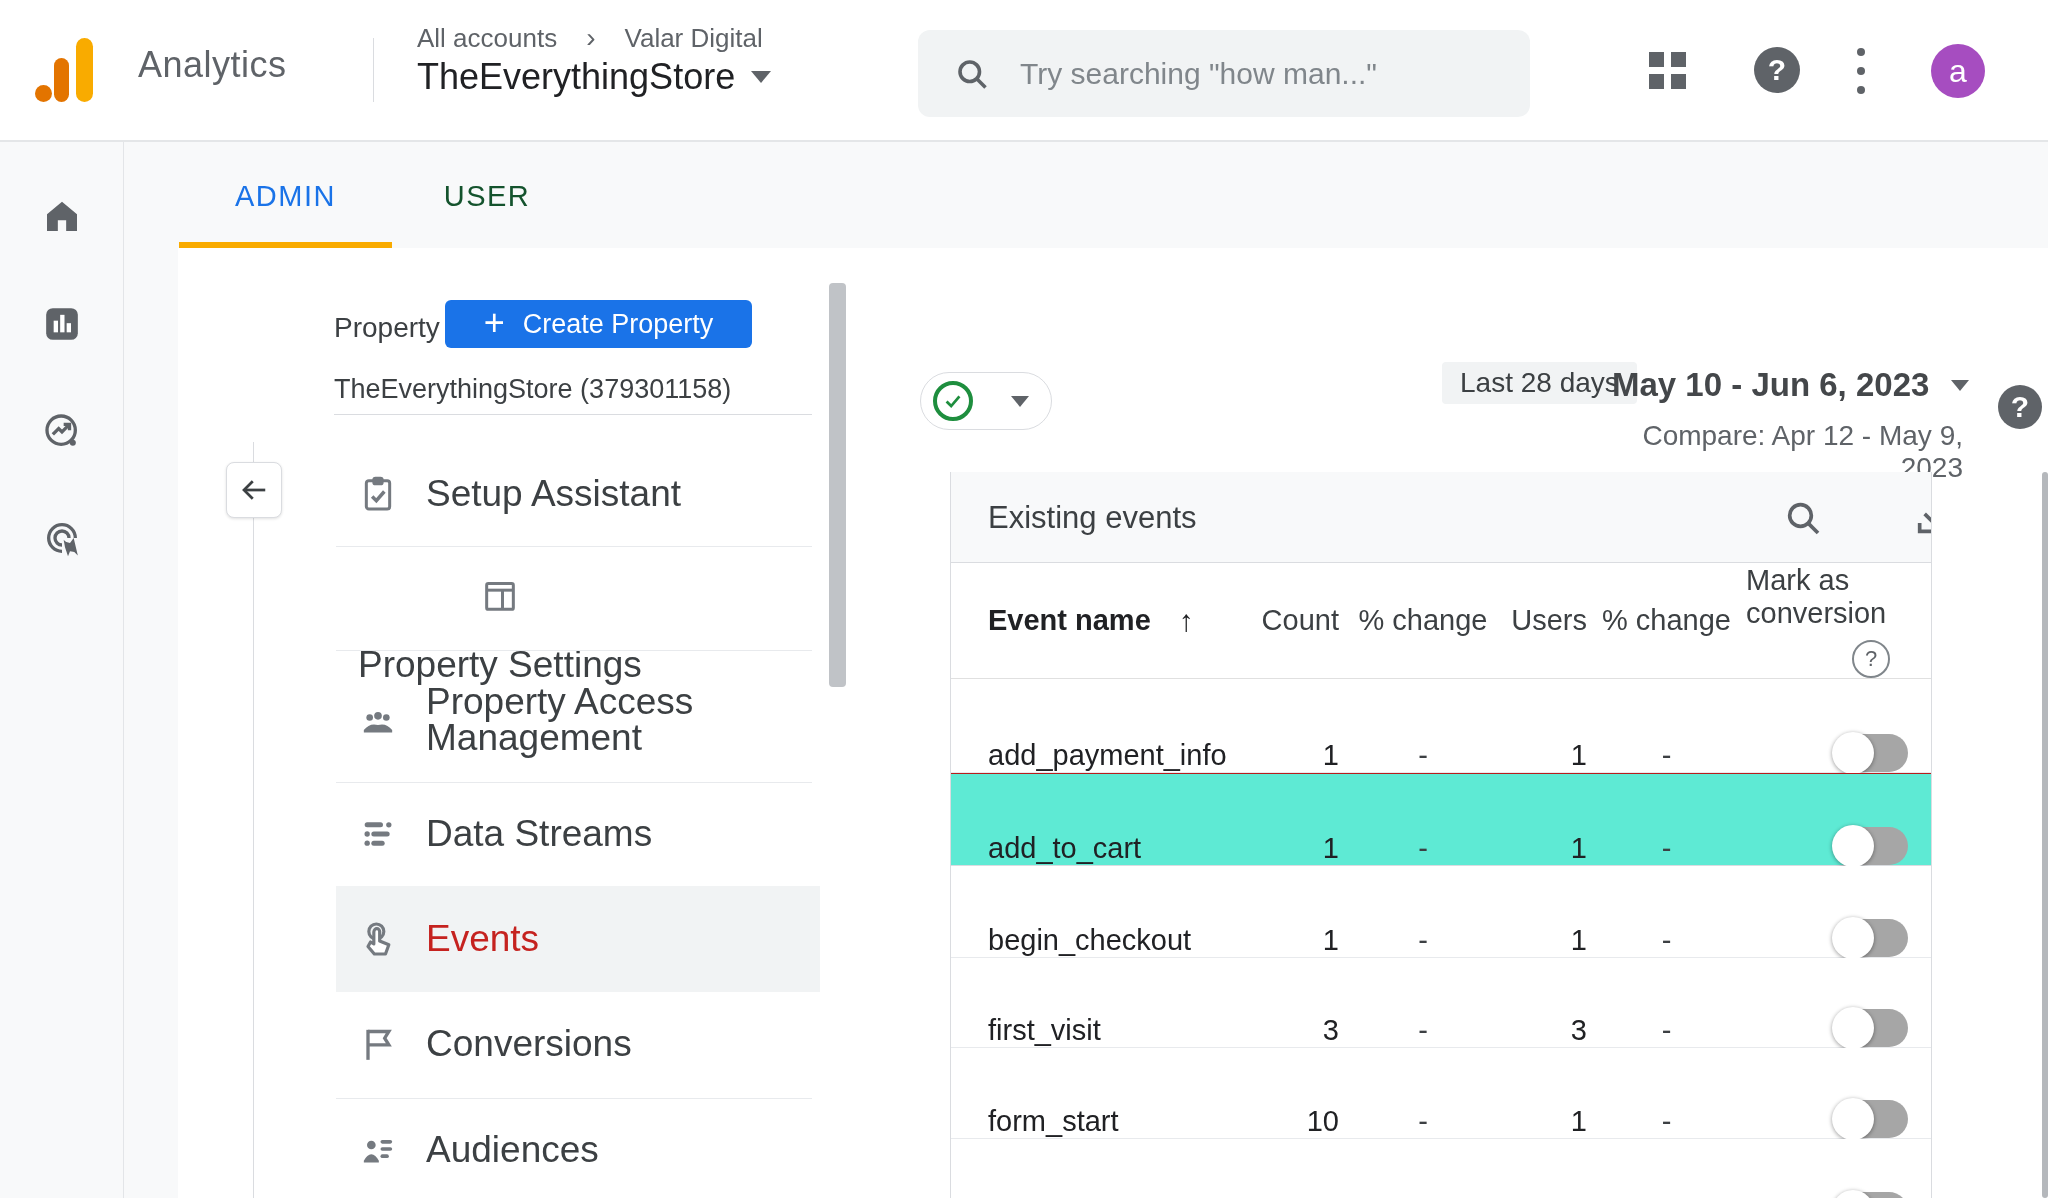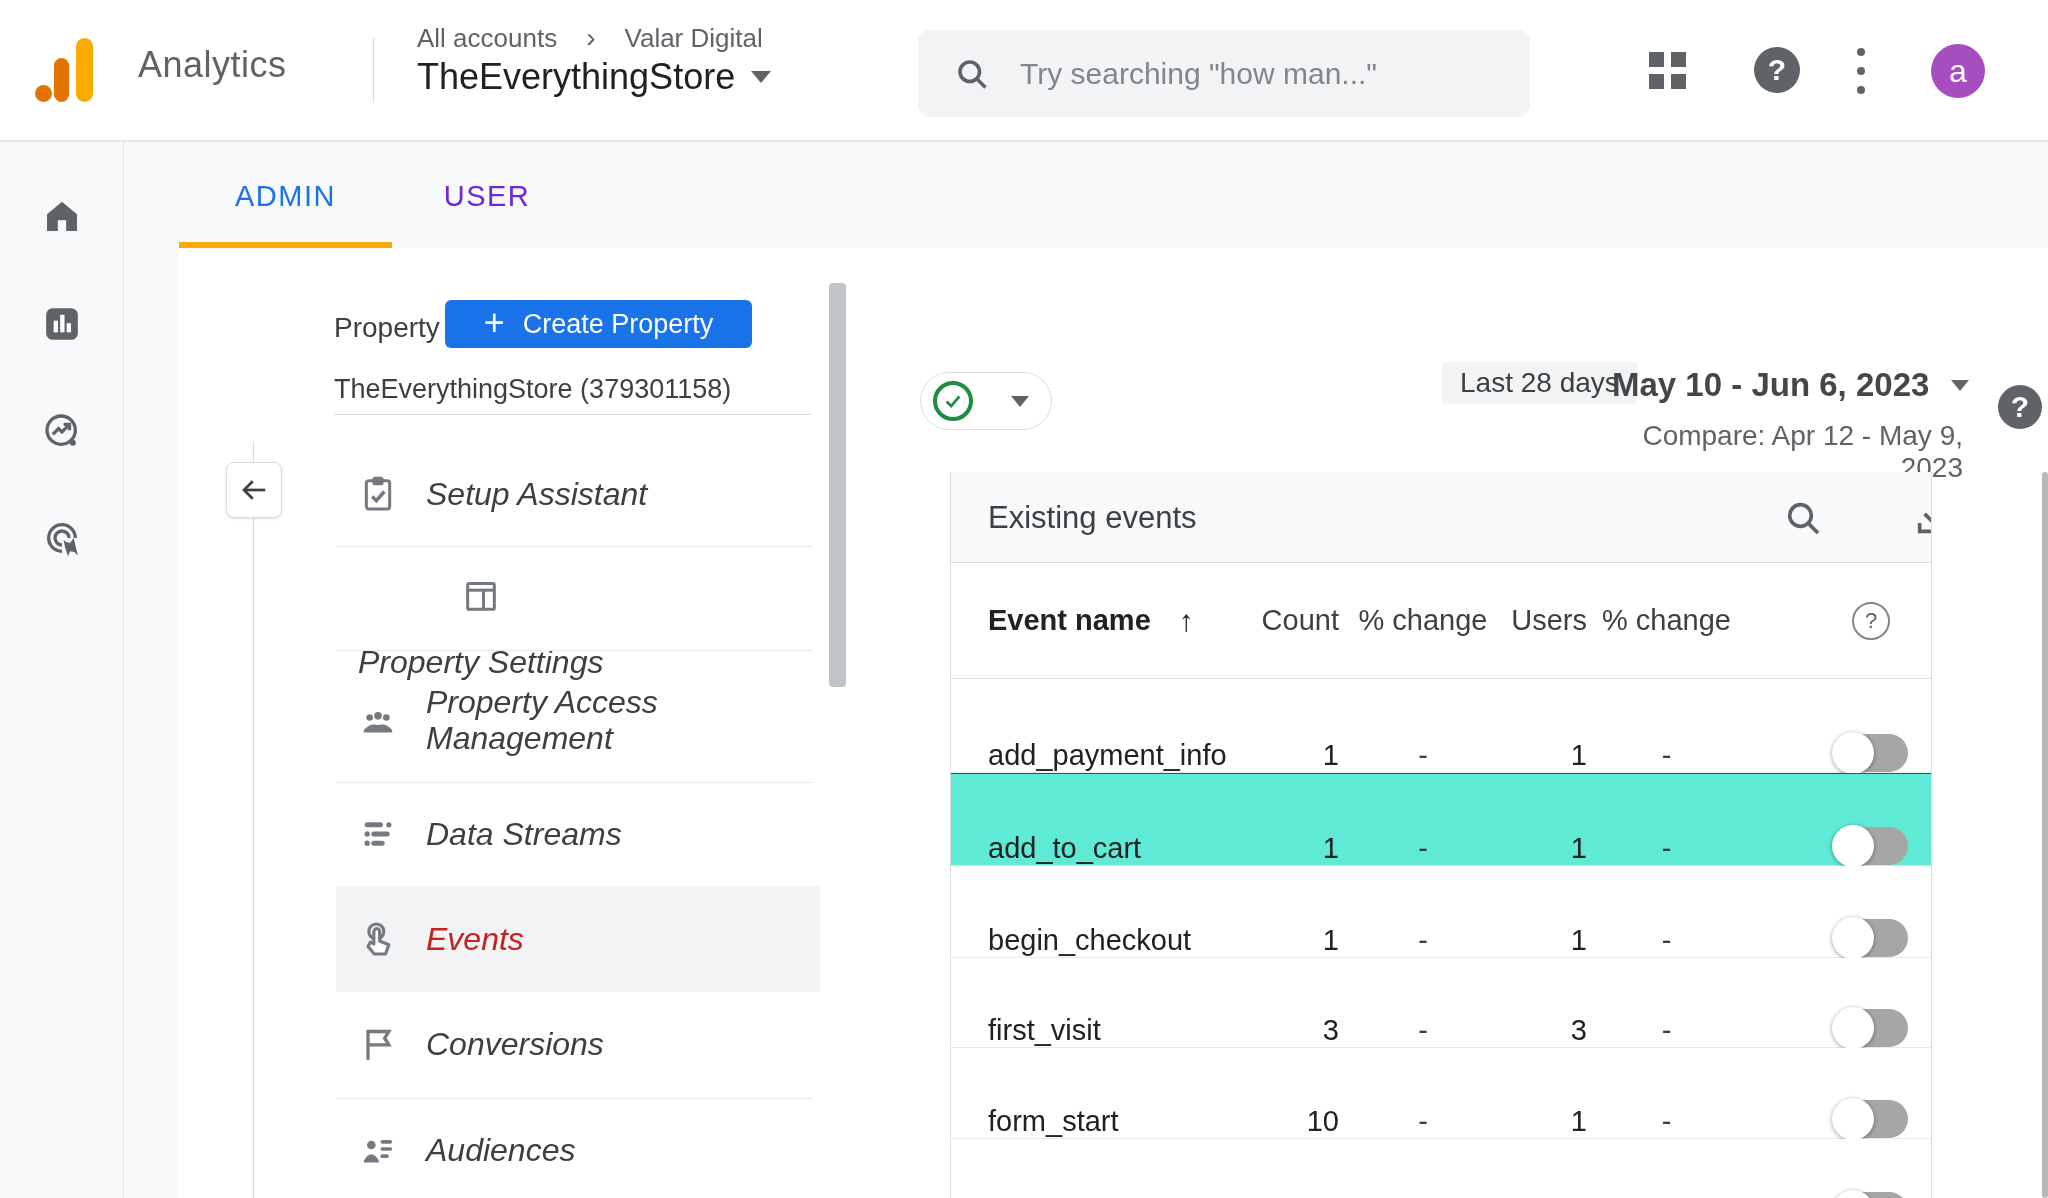--- a/index.html
+++ b/index.html
@@ -42,41 +42,41 @@
   .side-icon{position:absolute;left:42px;width:40px;height:40px;color:#5f6368;}
 
   
   .tab-band{position:absolute;left:123px;top:140px;width:1925px;height:108px;background:#f8f9fa;}
   .left-gutter{position:absolute;left:123px;top:140px;width:55px;height:1058px;background:#f8f9fa;}
   .white-panel{position:absolute;left:178px;top:248px;width:1870px;height:950px;background:#fff;}
 
   .tab{position:absolute;top:168px;height:56px;display:flex;align-items:center;justify-content:center;
        font-size:29px;font-weight:500;letter-spacing:1.5px;}
   .tab.active{color:#1a73e8;}
-  .tab.inactive{color:#6d28d9;}
+  .tab.inactive{color:#14532d;}
   .tab-underline{position:absolute;left:179px;top:242px;width:213px;height:6px;background:#f9ab00;}
 
   
   .prop-label{position:absolute;left:334px;top:312px;font-size:28px;color:#3c4043;}
   .create-btn{position:absolute;left:445px;top:300px;width:307px;height:48px;background:#1a73e8;border:none;
               border-radius:6px;color:#fff;font-size:27px;font-weight:500;display:flex;align-items:center;
               justify-content:center;gap:18px;font-family:"Liberation Sans",sans-serif;cursor:pointer;}
   .create-btn .plus{font-size:36px;font-weight:400;line-height:0;margin-top:-2px;}
   .prop-id{position:absolute;left:334px;top:374px;font-size:27px;color:#3c4043;}
   .prop-divider{position:absolute;left:334px;top:414px;width:478px;height:1px;background:#dadce0;}
   .rail-scrollbar{position:absolute;left:829px;top:283px;width:17px;height:404px;background:#c0c3c7;border-radius:4px;}
   .rail-line{position:absolute;left:253px;top:442px;width:1px;height:756px;background:#dadce0;}
   .back-btn{position:absolute;left:226px;top:462px;width:56px;height:56px;background:#fff;border:1px solid #dadce0;
             border-radius:8px;box-shadow:0 1px 3px rgba(0,0,0,.12);display:flex;align-items:center;
             justify-content:center;box-sizing:border-box;cursor:pointer;}
   .back-btn svg{width:30px;height:30px;color:#3c4043;}
 
   .menu-item{position:absolute;left:358px;display:flex;align-items:center;gap:28px;height:44px;cursor:pointer;}
   .menu-item .micon{width:40px;height:40px;flex:0 0 40px;color:#757a80;}
-  .menu-item .mlabel{font-size:32px;color:#3c4043;font-style:italic;}
+  .menu-item .mlabel{font-size:37px;color:#3c4043;}
   .menu-item.active .mlabel{color:#c5221f;}
   .menu-item.twoline{height:72px;align-items:center;}
   .menu-item.twoline .mlabel{line-height:36px;width:340px;}
   .menu-divider{position:absolute;left:336px;width:476px;height:1px;background:#e8eaed;}
   .active-bg{position:absolute;left:336px;top:886px;width:484px;height:106px;background:#f1f3f4;}
 
   
   .seg-pill{position:absolute;left:920px;top:372px;width:132px;height:58px;border:1px solid #dadce0;
             border-radius:29px;background:#fff;display:flex;align-items:center;justify-content:space-between;
             padding:0 22px 0 12px;box-sizing:border-box;cursor:pointer;}
@@ -335,20 +335,21 @@
       <div class="c-name hdr-cell hdr-name">
         <span>Event name</span>
         <span style="font-size:30px;">↑</span>
       </div>
       <div class="c-count hdr-cell">Count</div>
       <div class="c-chg1 hdr-cell">% change</div>
       <div class="c-users hdr-cell">Users</div>
       <div class="c-chg2 hdr-cell">% change</div>
       <div class="c-mark">
         <div class="hdr-mark">
+          <span>Mark as conversion</span>
           <span class="q-circle">
               <span>?</span>
             </span>
         </div>
       </div>
     </div>
 
     <div class="trow" style="top:207px;height:94px;">
       <div class="c-name">add_payment_info</div>
       <div class="c-count">1</div>

